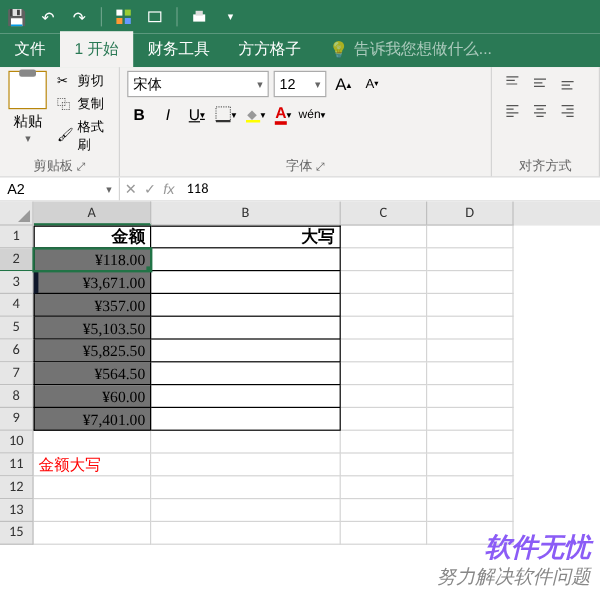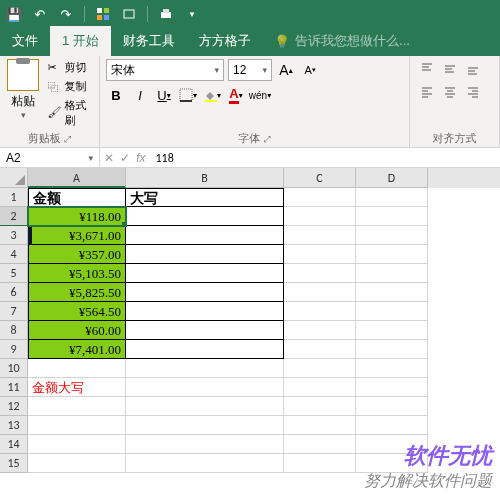--- a/index.html
+++ b/index.html
@@ -43,22 +43,22 @@
 .corner{width:28px;border-right:1px solid #bfbfbf;border-bottom:1px solid #bfbfbf;background:#e6e6e6;position:relative}
 .corner::after{content:"";position:absolute;right:2px;bottom:2px;border:5px solid transparent;border-right-color:#999;border-bottom-color:#999}
 .ch{border-right:1px solid #bfbfbf;border-bottom:1px solid #bfbfbf;text-align:center;line-height:20px;font-family:Calibri;font-size:12px;color:#333}
 .ch.cA{width:98px}.ch.cB{width:158px}.ch.cC{width:72px}.ch.cD{width:72px}
 .rows{}
 .row{display:flex;height:19px}
 .rh{width:28px;background:#e6e6e6;border-right:1px solid #bfbfbf;border-bottom:1px solid #bfbfbf;text-align:center;line-height:19px;font-family:Calibri;font-size:12px;color:#333}
 .cell{border-right:1px solid #d4d4d4;border-bottom:1px solid #d4d4d4;padding:0 4px;line-height:19px;font-family:SimSun;font-size:13px;overflow:hidden;white-space:nowrap}
 .cell.cA{width:98px}.cell.cB{width:158px}.cell.cC{width:72px}.cell.cD{width:72px}
 .bordered{border-right:1px solid #000!important;border-bottom:1px solid #000!important}
-.hdr{font-weight:bold;text-align:left;font-size:14px}
-.amt{text-align:right;background:#84cc16}
+.hdr{font-weight:bold;text-align:right;font-size:14px}
+.amt{text-align:right;background:#737373}
 .sel{outline:2px solid #217346;outline-offset:-1px;position:relative}
 .selhandle{position:absolute;right:-3px;bottom:-3px;width:6px;height:6px;background:#217346}
 .red{color:#ff0000}
 .rh.selr{background:#d2d2d2;border-bottom:1px solid #217346}
 .ch.selc{background:#d2d2d2;border-bottom:2px solid #217346}
 .watermark{position:absolute;right:8px;bottom:8px;text-align:right;color:#888;font-style:italic}
 .watermark .big{font-size:22px;color:#8b5cf6;font-weight:bold}
 .watermark .small{font-size:16px}
 svg{display:block}
 </style>
@@ -359,27 +359,20 @@
         <div class="cell cD"></div>
       </div>
     <div class="row">
         <div class="rh">13</div>
         <div class="cell cA"></div>
         <div class="cell cB"></div>
         <div class="cell cC"></div>
         <div class="cell cD"></div>
       </div>
     <div class="row">
-        <div class="rh">14</div>
-        <div class="cell cA"></div>
-        <div class="cell cB"></div>
-        <div class="cell cC"></div>
-        <div class="cell cD"></div>
-      </div>
-    <div class="row">
         <div class="rh">15</div>
         <div class="cell cA"></div>
         <div class="cell cB"></div>
         <div class="cell cC"></div>
         <div class="cell cD"></div>
       </div>
   </div>
 </div>
 
 <div class="watermark">

